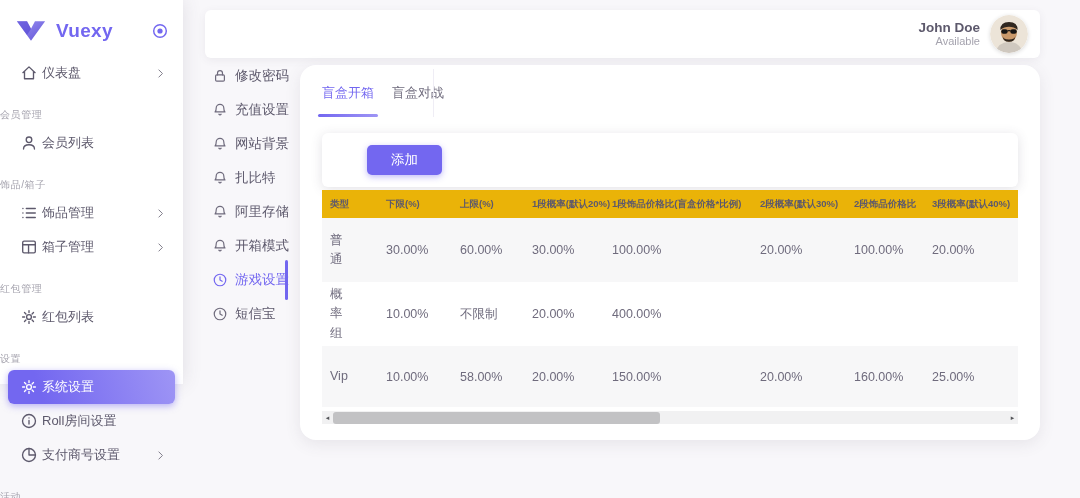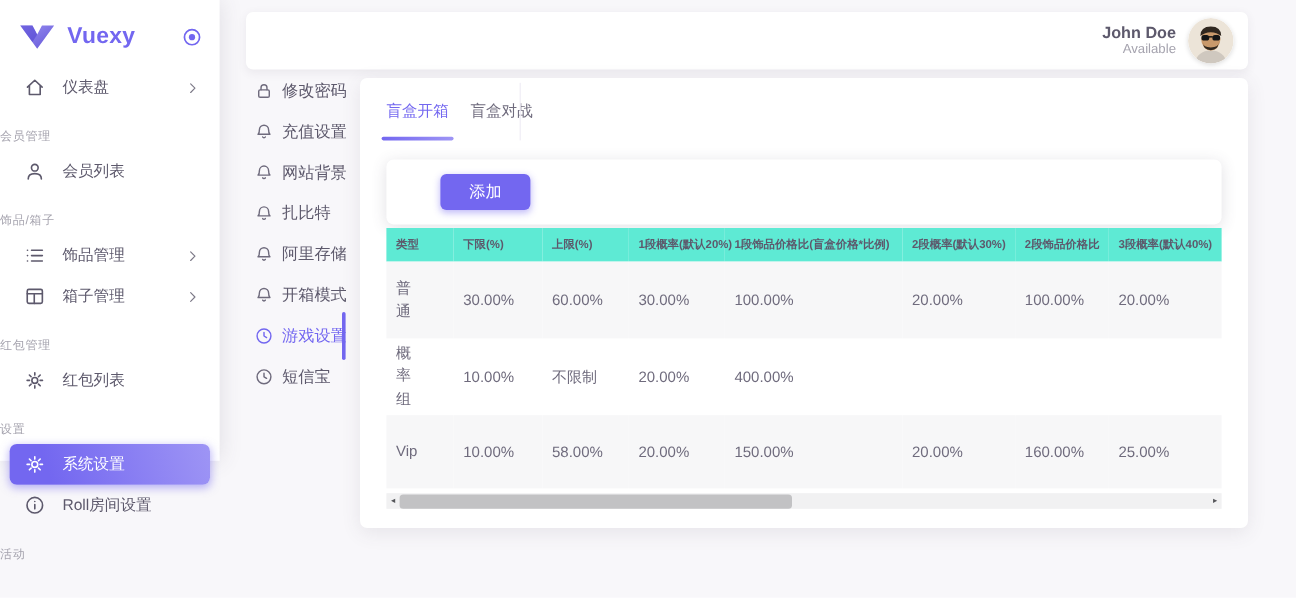--- a/index.html
+++ b/index.html
@@ -9,21 +9,21 @@
 
   
   .sidebar { position:absolute; left:0; top:0; width:183px; height:384px; background:#fff;
              box-shadow:0 0 18px rgba(75,70,92,.14); z-index:3; }
   .logo-row { display:flex; align-items:center; padding:14px 14px 0 16px; height:48px; }
   .brand-name { color:#7367f0; font-size:19px; font-weight:bold; letter-spacing:.3px; margin-left:10px; flex:1; }
   .nav { padding-top:8px; }
   .nav-item { display:flex; align-items:center; height:34px; margin:0 8px; padding:0 8px 0 12px;
               border-radius:6px; font-size:13px; color:#5d596c; cursor:pointer; }
   .nav-item .ic { width:18px; height:18px; flex:0 0 18px; }
-  .nav-item .label { margin-left:14px; flex:1; white-space:nowrap; }
+  .nav-item .label { margin-left:4px; flex:1; white-space:nowrap; }
   .nav-item .chev { width:13px; height:13px; flex:0 0 13px; color:#7d7a88; }
   .nav-item.active { background:linear-gradient(72deg,#7367f0 20%,#9e95f5 100%); color:#fff;
                      box-shadow:0 2px 7px rgba(115,103,240,.5); }
   .nav-section { font-size:10px; color:#a5a3ae; letter-spacing:.6px; 
                  margin:18px 0 4px; height:14px; line-height:14px; white-space:nowrap; }
   svg.ic { stroke:currentColor; fill:none; stroke-width:1.5; stroke-linecap:round; stroke-linejoin:round; }
 
   
   .header-card { position:absolute; left:205px; top:10px; width:835px; height:48px; background:#fff;
                  border-radius:6px; box-shadow:0 2px 8px rgba(75,70,92,.08);
@@ -39,37 +39,37 @@
   .sm-item { position:relative; display:flex; align-items:center; height:34px; padding-left:10px;
              gap:7px; font-size:13.5px; color:#5d596c; cursor:pointer; white-space:nowrap; }
   .sm-item .ic { width:16px; height:16px; flex:0 0 16px; color:#6f6b7d; }
   .sm-item.active { color:#7367f0; }
   .sm-item.active .ic { color:#7367f0; }
   .sm-item.active::after { content:''; position:absolute; right:-2px; top:-3px; bottom:-3px; width:3px;
                            background:#7367f0; border-radius:2px; }
 
   
   .main-card { position:absolute; left:300px; top:65px; width:740px; height:375px; background:#fff;
-               border-radius:6px; box-shadow:0 4px 16px rgba(75,70,92,.1); z-index:2; }
+               border-radius:16px; box-shadow:0 4px 16px rgba(75,70,92,.1); z-index:2; }
   .tabs { position:relative; height:55px; display:flex; align-items:center; padding-left:18px; gap:10px; }
   .tab { position:relative; height:100%; display:flex; align-items:center; padding:0 4px;
          font-size:13px; color:#6f6b7d; cursor:pointer; }
   .tab.active { color:#7367f0; }
   .tab.active::after { content:''; position:absolute; left:0; right:0; bottom:3px; height:3px;
                        border-radius:2px; background:linear-gradient(90deg,#7367f0,#9e95f5); }
   .tab-divider { position:absolute; left:133px; top:4px; height:48px; width:1px; background:#efedf5; }
 
   .toolbar-card { margin:13px 22px 3px; height:54px; background:#fff; border-radius:6px;
                   box-shadow:0 2px 12px rgba(75,70,92,.16); display:flex; align-items:center; padding:0 13px; }
   .add-btn { height:30px; padding:0 24px; background:#7367f0; color:#fff; border:none; border-radius:5px;
              font-size:13.5px; font-family:inherit; cursor:pointer; box-shadow:0 2px 6px rgba(115,103,240,.45);margin-left:32px; }
 
   .data-table { width:696px; margin:0 22px; border-collapse:collapse; table-layout:fixed; }
   .data-table th { height:28px; text-align:left; padding:0 2px 0 8px; font-size:9.5px; font-weight:700;
-                   color:#5d596c; white-space:nowrap; overflow:visible; background:#5eead4; }
+                   color:#5d596c; white-space:nowrap; overflow:visible; background:#eab308; }
   .data-table td { padding:0 2px 0 8px; font-size:12.5px; color:#6f6b7d; vertical-align:middle; }
   .data-table tbody tr { height:64px; }
   .data-table tbody tr:last-child { height:61px; }
   .data-table tbody tr:nth-child(odd) { background:#f7f7f8; }
   .type-wrap { display:inline-block; width:24px; word-break:break-all; line-height:1.55; }
 
   .hscroll { position:relative; margin:4px 22px 0; height:13px; background:#f1f1f2;
              display:flex; align-items:center; }
   .scroll-arrow { width:11px; font-size:7px; color:#55565a; text-align:center; line-height:13px; cursor:pointer; }
   .scroll-arrow.right { margin-left:auto; }
@@ -198,20 +198,29 @@
         <svg class="ic">
             <use href="#i-gear"></use>
           </svg>
         <span class="label">系统设置</span>
       </div>
       <div class="nav-item">
         <svg class="ic">
             <use href="#i-info"></use>
           </svg>
         <span class="label">Roll房间设置</span>
+      </div>
+      <div class="nav-item">
+        <svg class="ic">
+            <use href="#i-pie"></use>
+          </svg>
+        <span class="label">支付商号设置</span>
+        <svg class="ic chev">
+            <use href="#i-chevron"></use>
+          </svg>
       </div>
 
       <div class="nav-section">活动</div>
     </nav>
   </aside>
 
   <header class="header-card">
     <div class="user-block">
       <div class="user-meta">
         <div class="user-name">John Doe</div>

